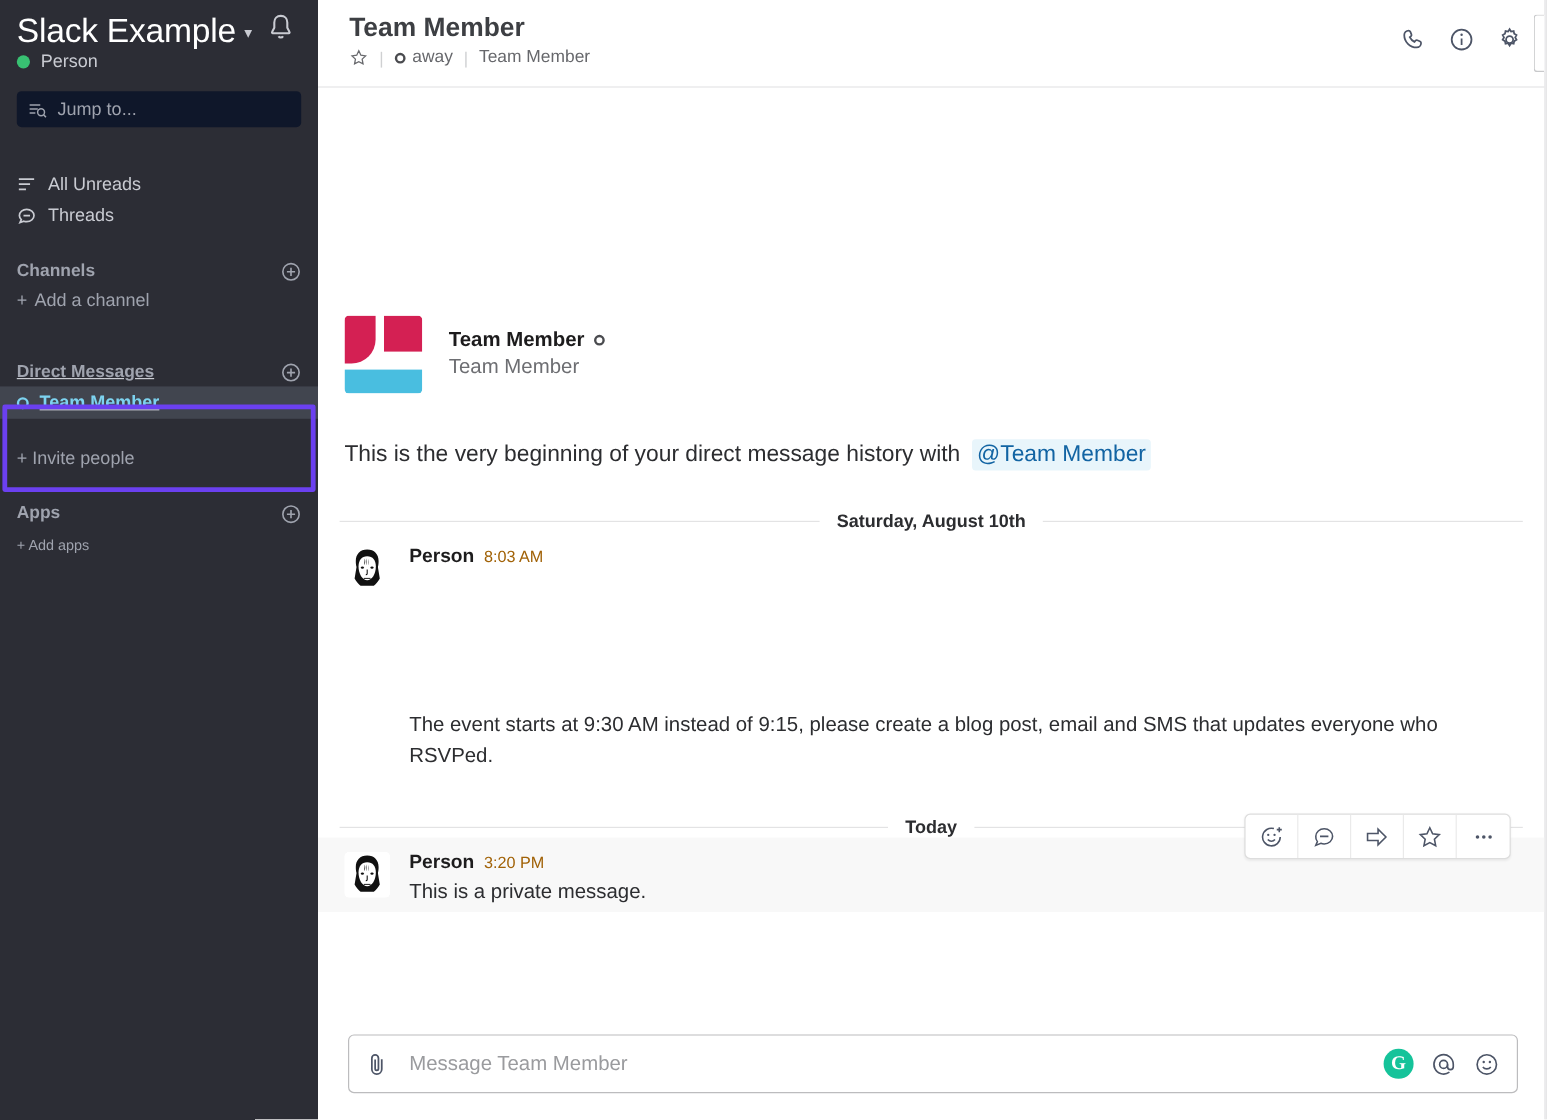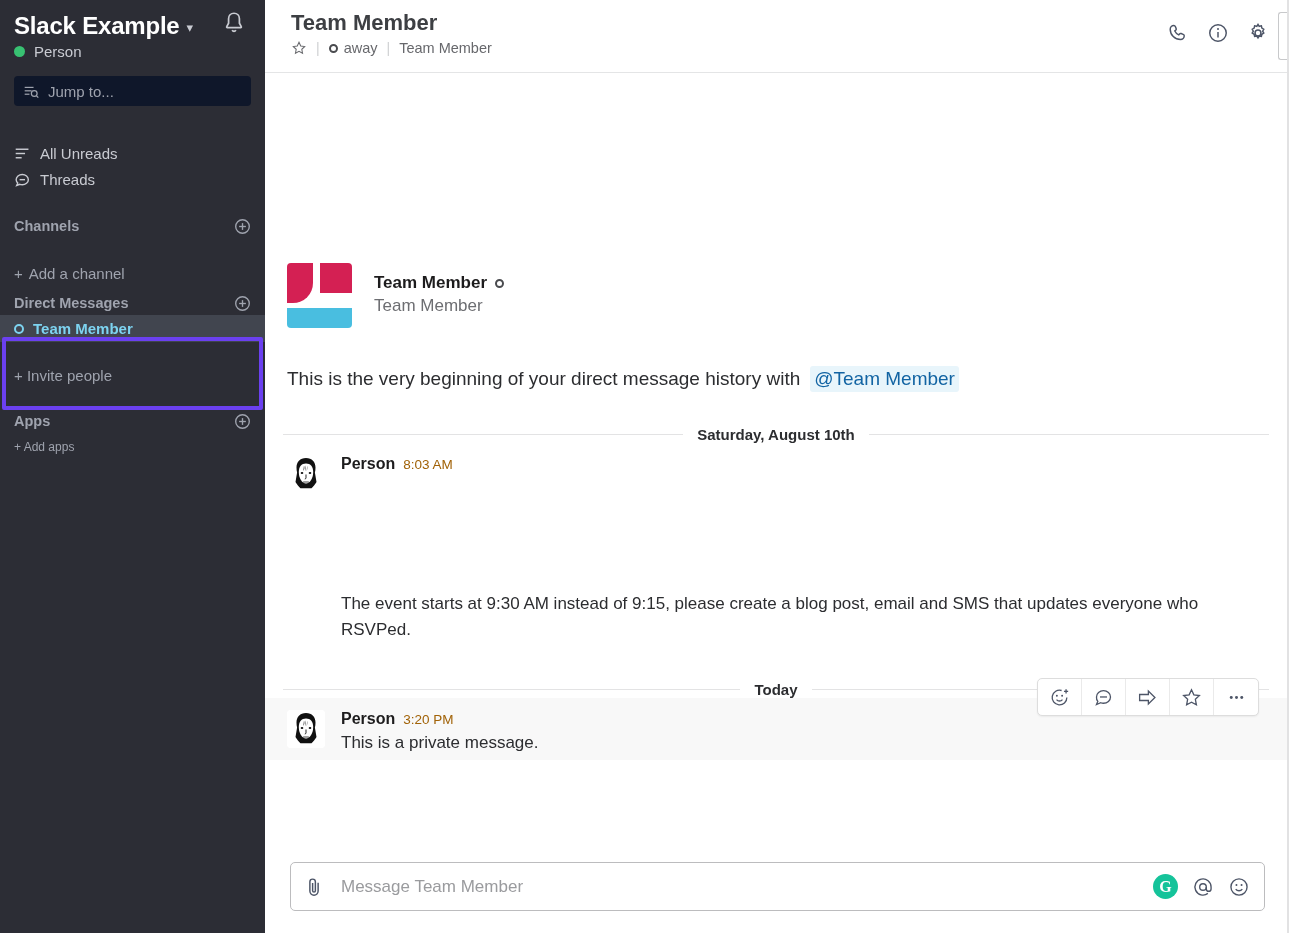--- a/index.html
+++ b/index.html
@@ -16,21 +16,21 @@
     width: 265px; height: 933px;
     background: #2C2D35;
     color: #C9CBD2;
     flex: 0 0 265px;
     position: relative;
     padding-top: 8px;
   }
   .team-header { padding: 6px 14px 0 14px; }
   .team-title-row { display: flex; align-items: center; }
   .team-name {
-    font-size: 24px; font-weight: bold; color: #ffffff;
+    font-size: 28px; font-weight: normal; color: #ffffff;
     letter-spacing: -0.2px; line-height: 24px;
   }
   .team-caret {
     color: #C9CBD2; font-size: 13px; margin-left: 7px; margin-top: 3px;
   }
   .bell-icon {
     position: absolute; right: 18px; top: 10px;
     width: 26px; height: 26px; color: #C9CBD2;
   }
   .presence-row { display: flex; align-items: center; margin-top: 5px; }
@@ -57,31 +57,31 @@
   .nav-item .ic { width: 17px; height: 15px; margin-right: 9px; flex:0 0 auto; }
 
   .section { margin-top: 22px; }
   .section-header {
     display: flex; align-items: center; justify-content: space-between;
     padding: 2px 14px; height: 24px;
   }
   .section-title { font-size: 14.5px; font-weight: bold; color: #9FA3AE; }
   .plus-circle { width: 17px; height: 17px; color: #9FA3AE; flex:0 0 auto; }
   .section-add {
-    padding: 3px 14px; font-size: 15px; color: #9FA3AE; margin-top: 24px;
+    padding: 3px 14px; font-size: 15px; color: #9FA3AE; margin-top: 1px;
   }
   .section-add .pl { color: #9FA3AE; margin-right: 6px; }
 
   .dm-highlight {
     position: absolute; left: 2px; top: 337px;
     width: 261px; height: 73px;
     border: 4px solid #6B40F0; border-radius: 2px;
     pointer-events: none; z-index: 5;
   }
-  .dm-section { margin-top: 6px; }
+  .dm-section { margin-top: 36px; text-decoration: underline; }
   .dm-item {
     display: flex; align-items: center;
     padding: 3px 14px; height: 27px;
     background: #41454F;
   }
   .dm-ring {
     width: 10px; height: 10px; border-radius: 50%;
     border: 2.2px solid #7DD3F0; margin-right: 9px; flex:0 0 auto;
   }
   .dm-label { font-size: 15px; color: #7DD3F0; font-weight: bold; }

